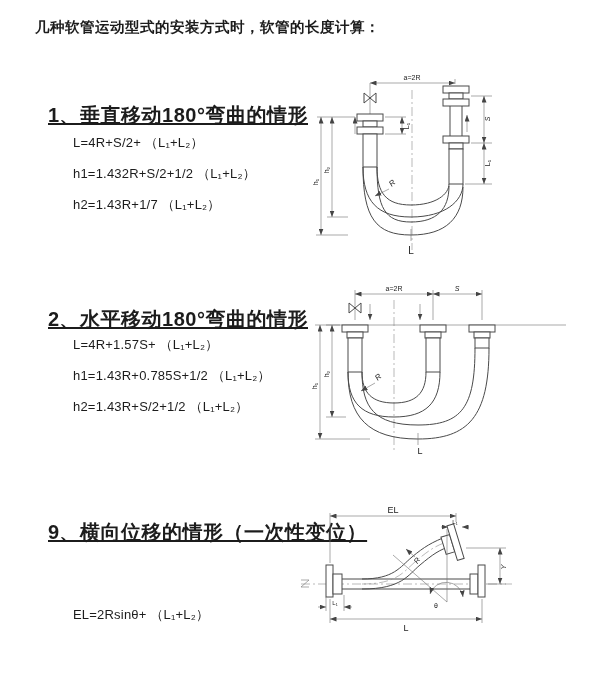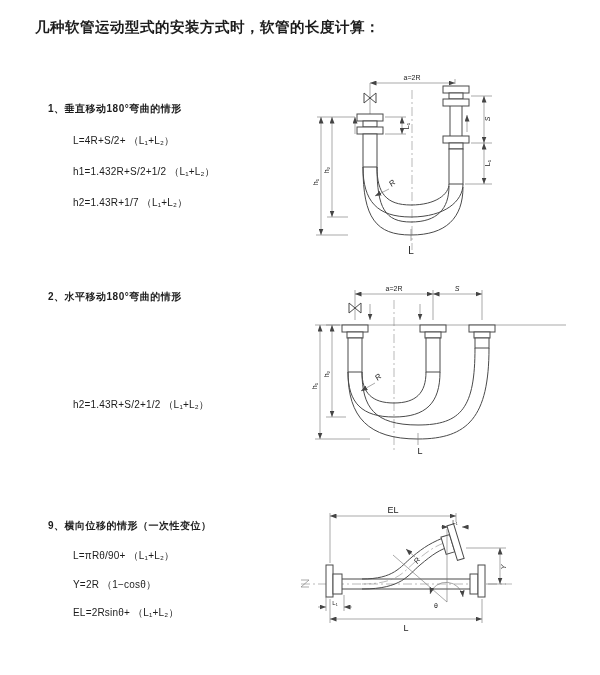--- a/index.html
+++ b/index.html
@@ -1,22 +1,22 @@
 <!DOCTYPE html>
 <html><head>
 <meta charset="utf-8">
 <style>
   html,body{margin:0;padding:0;background:#ffffff;}
   .page{position:relative;width:600px;height:675px;background:#ffffff;overflow:hidden;
         font-family:"Liberation Sans","DejaVu Sans",sans-serif;color:#1c1c1c;}
   .title{position:absolute;left:35px;top:18px;font-size:14.5px;font-weight:bold;letter-spacing:.5px;}
-  .heading{position:absolute;font-size:10px;font-weight:bold;letter-spacing:.5px;}
-  .formula{position:absolute;font-size:10px;letter-spacing:.2px;}
+  .heading{position:absolute;font-size:20px;font-weight:bold;letter-spacing:.5px;text-decoration:underline;}
+  .formula{position:absolute;font-size:13px;letter-spacing:.2px;}
   .h1{left:48px;top:102px}.f10{left:73px;top:134px}.f11{left:73px;top:165px}.f12{left:73px;top:196px}
-  .h2{left:48px;top:290px}.f20{left:73px;top:336px}.f21{left:73px;top:367px}.f22{left:73px;top:398px}
+  .h2{left:48px;top:306px}.f20{left:73px;top:336px}.f21{left:73px;top:367px}.f22{left:73px;top:398px}
   .h3{left:48px;top:519px}.f30{left:73px;top:549px}.f31{left:73px;top:578px}.f32{left:73px;top:606px}
   svg.diag{position:absolute;}
   #d1{left:312px;top:70px;}
   #d2{left:310px;top:282px;}
   #d3{left:298px;top:505px;}
   .ol{stroke:#4a4a4a;stroke-width:1;fill:none;}
   .fl{fill:#ffffff;stroke:#4a4a4a;stroke-width:1;}
   .tl{stroke:#6e6e6e;stroke-width:.6;fill:none;}
   .cl{stroke:#8a8a8a;stroke-width:.6;fill:none;stroke-dasharray:9 3 2 3;}
   .diag text{fill:#222;font-family:"Liberation Sans","DejaVu Sans",sans-serif;}
@@ -28,25 +28,25 @@
 <div class="page">
 
   <div class="title">几种软管运动型式的安装方式时，软管的长度计算：</div>
 
   <div class="heading h1">1、垂直移动180°弯曲的情形</div>
   <div class="formula f10">L=4R+S/2+ （L₁+L₂）</div>
   <div class="formula f11">h1=1.432R+S/2+1/2 （L₁+L₂）</div>
   <div class="formula f12">h2=1.43R+1/7 （L₁+L₂）</div>
 
   <div class="heading h2">2、水平移动180°弯曲的情形</div>
+  <div class="formula f20">L=4R+1.57S+ （L₁+L₂）</div>
+  <div class="formula f21">h1=1.43R+0.785S+1/2 （L₁+L₂）</div>
   <div class="formula f22">h2=1.43R+S/2+1/2 （L₁+L₂）</div>
 
   <div class="heading h3">9、横向位移的情形（一次性变位）</div>
-  <div class="formula f30">L=πRθ/90+ （L₁+L₂）</div>
-  <div class="formula f31">Y=2R （1−cosθ）</div>
   <div class="formula f32">EL=2Rsinθ+ （L₁+L₂）</div>
 
   <svg id="d1" class="diag" width="285" height="192" viewBox="0 0 285 192">
     <defs>
       <pattern id="braid1" width="4" height="4" patternUnits="userSpaceOnUse">
         <path d="M0,4 L4,0 M0,0 L4,4" stroke="#808080" stroke-width="0.6"></path>
       </pattern>
       <marker id="ae1" orient="auto" markerUnits="userSpaceOnUse" markerWidth="7" markerHeight="5" refX="6.5" refY="2.5">
         <path d="M0,0 L6.5,2.5 L0,5 Z" fill="#444"></path>
       </marker>

